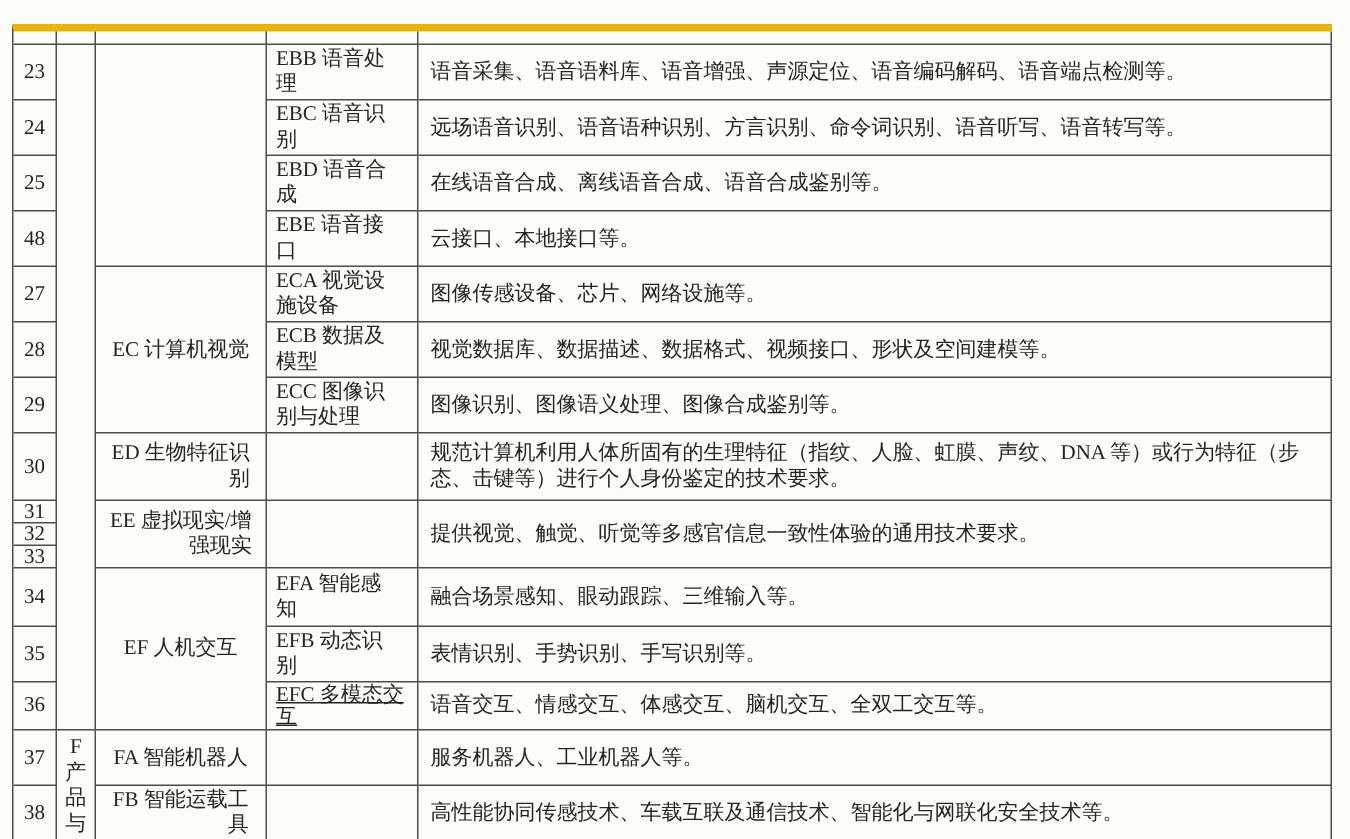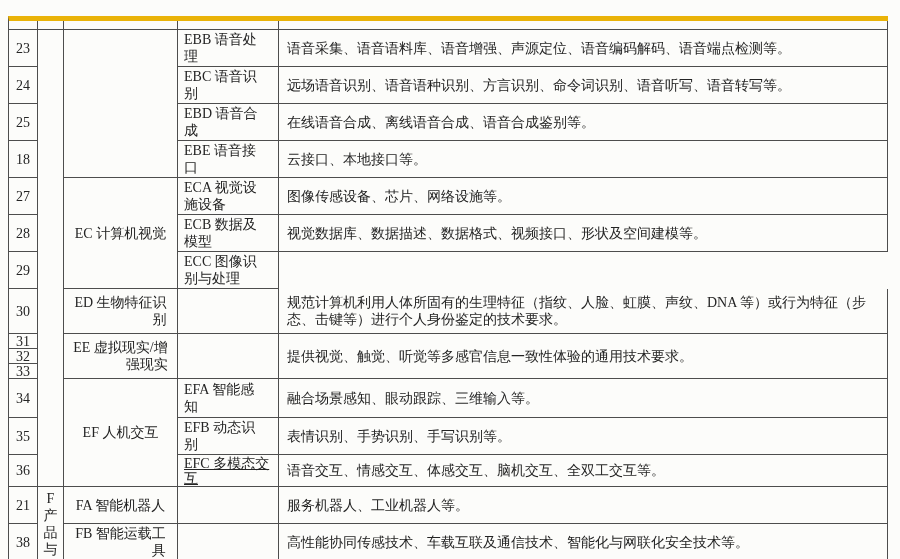--- a/index.html
+++ b/index.html
@@ -48,32 +48,32 @@
 
   <div class="c" style="grid-area:1/1/2/2"></div>
   <div class="c" style="grid-area:1/2/2/3"></div>
   <div class="c" style="grid-area:1/3/2/4"></div>
   <div class="c" style="grid-area:1/4/2/5"></div>
   <div class="c" style="grid-area:1/5/2/6"></div>
 
   <div class="c num" style="grid-area:2/1/3/2">23</div>
   <div class="c num" style="grid-area:3/1/4/2">24</div>
   <div class="c num" style="grid-area:4/1/5/2">25</div>
-  <div class="c num" style="grid-area:5/1/6/2">18</div>
+  <div class="c num" style="grid-area:5/1/6/2">48</div>
   <div class="c num" style="grid-area:6/1/7/2">27</div>
   <div class="c num" style="grid-area:7/1/8/2">28</div>
   <div class="c num" style="grid-area:8/1/9/2">29</div>
   <div class="c num" style="grid-area:9/1/10/2">30</div>
   <div class="c num" style="grid-area:10/1/11/2">31</div>
   <div class="c num" style="grid-area:11/1/12/2">32</div>
   <div class="c num" style="grid-area:12/1/13/2">33</div>
   <div class="c num" style="grid-area:13/1/14/2">34</div>
   <div class="c num" style="grid-area:14/1/15/2">35</div>
   <div class="c num" style="grid-area:15/1/16/2">36</div>
-  <div class="c num" style="grid-area:16/1/17/2">21</div>
+  <div class="c num" style="grid-area:16/1/17/2">37</div>
   <div class="c num" style="grid-area:17/1/18/2">38</div>
 
   <div class="c" style="grid-area:2/2/16/3"></div>
   <div class="c vlabel" style="grid-area:16/2/18/3">F
 产
 品
 与</div>
 
   <div class="c" style="grid-area:2/3/6/4"></div>
   <div class="c l2" style="grid-area:6/3/9/4">EC 计算机视觉</div>
@@ -110,20 +110,21 @@
 互</div>
   <div class="c" style="grid-area:16/4/17/5"></div>
   <div class="c" style="grid-area:17/4/18/5"></div>
 
   <div class="c desc" style="grid-area:2/5/3/6">语音采集、语音语料库、语音增强、声源定位、语音编码解码、语音端点检测等。</div>
   <div class="c desc" style="grid-area:3/5/4/6">远场语音识别、语音语种识别、方言识别、命令词识别、语音听写、语音转写等。</div>
   <div class="c desc" style="grid-area:5/5/6/6">云接口、本地接口等。</div>
   <div class="c desc" style="grid-area:4/5/5/6">在线语音合成、离线语音合成、语音合成鉴别等。</div>
   <div class="c desc" style="grid-area:6/5/7/6">图像传感设备、芯片、网络设施等。</div>
   <div class="c desc" style="grid-area:7/5/8/6">视觉数据库、数据描述、数据格式、视频接口、形状及空间建模等。</div>
+  <div class="c desc" style="grid-area:8/5/9/6">图像识别、图像语义处理、图像合成鉴别等。</div>
   <div class="c desc" style="grid-area:9/5/10/6">规范计算机利用人体所固有的生理特征（指纹、人脸、虹膜、声纹、DNA 等）或行为特征（步
 态、击键等）进行个人身份鉴定的技术要求。</div>
   <div class="c desc" style="grid-area:13/5/14/6">融合场景感知、眼动跟踪、三维输入等。</div>
   <div class="c desc" style="grid-area:10/5/13/6">提供视觉、触觉、听觉等多感官信息一致性体验的通用技术要求。</div>
   <div class="c desc" style="grid-area:14/5/15/6">表情识别、手势识别、手写识别等。</div>
   <div class="c desc" style="grid-area:15/5/16/6">语音交互、情感交互、体感交互、脑机交互、全双工交互等。</div>
   <div class="c desc" style="grid-area:16/5/17/6">服务机器人、工业机器人等。</div>
   <div class="c desc" style="grid-area:17/5/18/6">高性能协同传感技术、车载互联及通信技术、智能化与网联化安全技术等。</div>
 
 </div>

